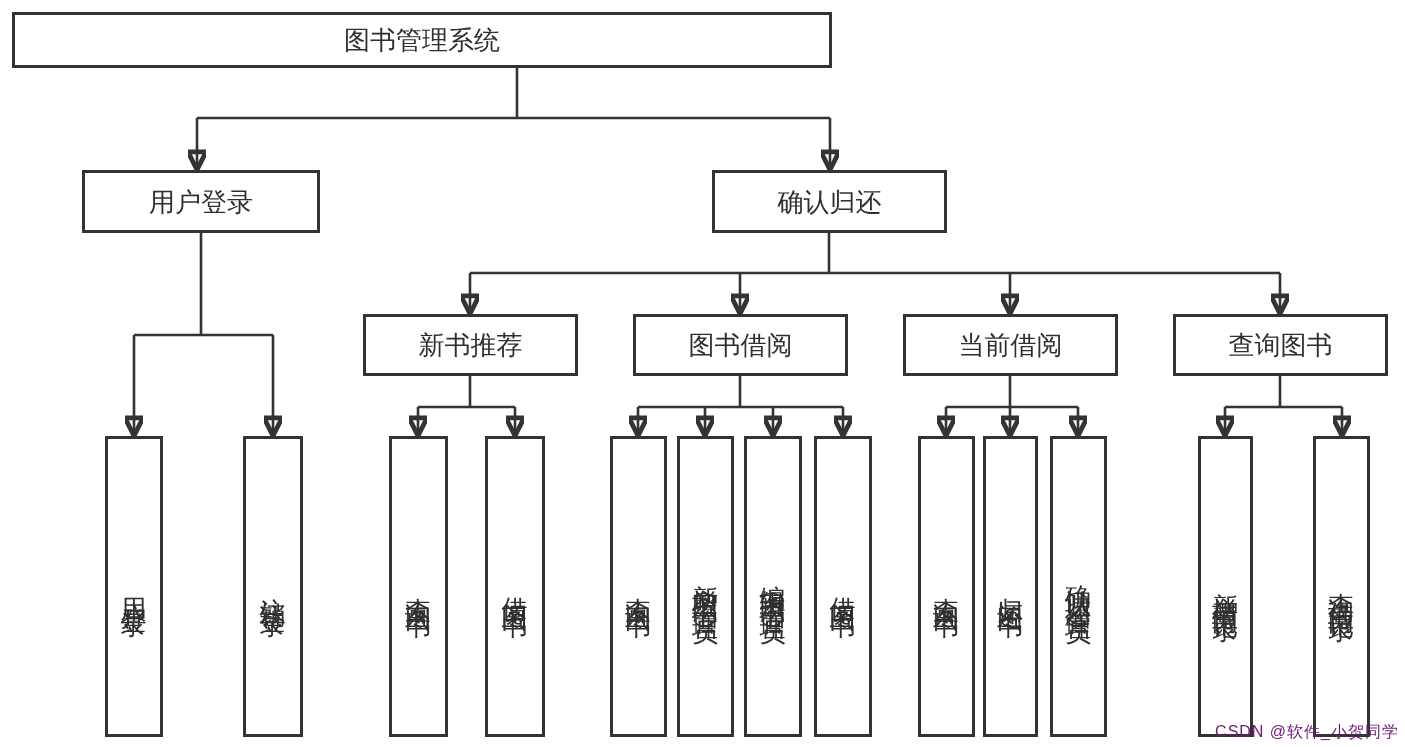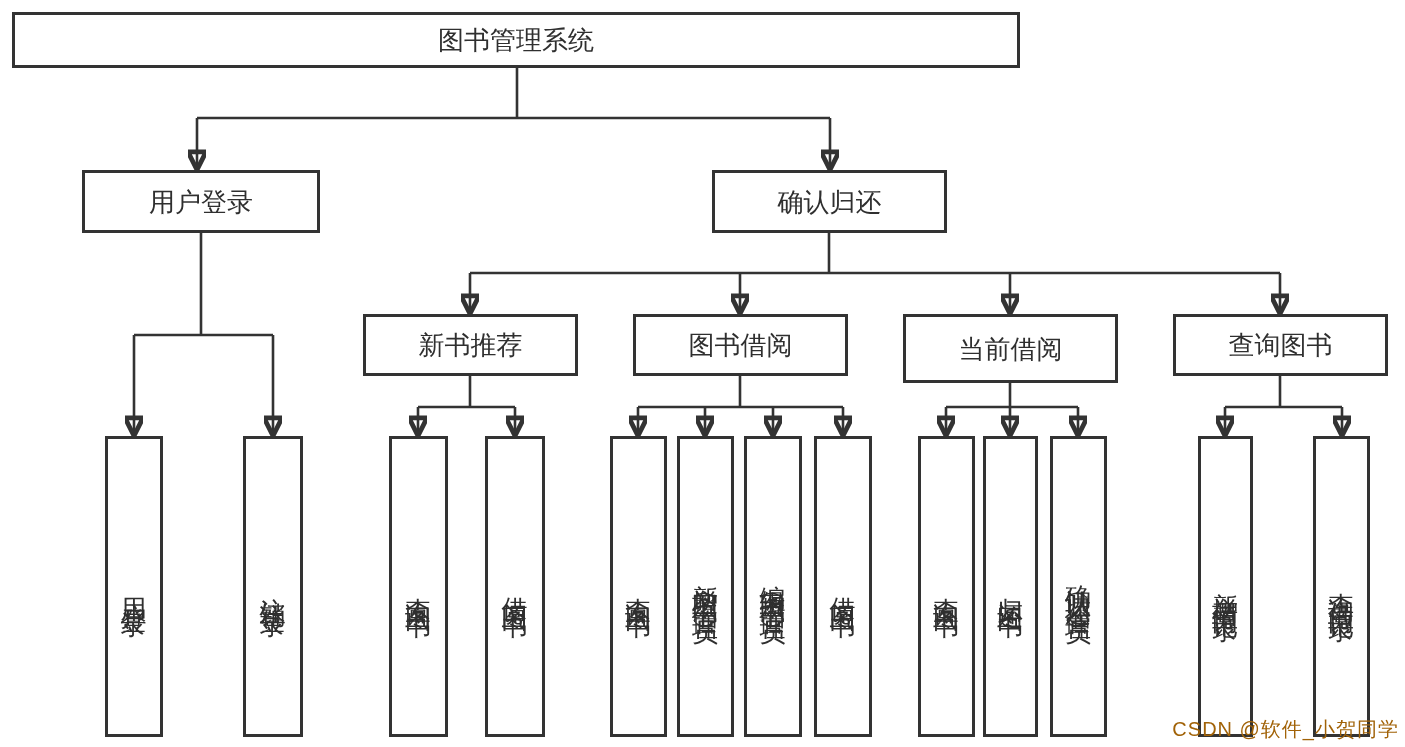--- a/index.html
+++ b/index.html
@@ -19,21 +19,21 @@
   .hbox{font-size:26px;white-space:nowrap;}
   .hbox .lbl{line-height:1;}
   .vbox{top:436px;height:301px;}
   .vbox .lbl{
     writing-mode:vertical-rl;text-orientation:mixed;
     font-size:26px;letter-spacing:5px;line-height:1;
     white-space:nowrap;
   }
   .watermark{
     position:absolute;right:6px;bottom:4px;z-index:3;
-    font-size:20px;color:#a16207;letter-spacing:1px;white-space:nowrap;
+    font-size:16px;color:#701a75;letter-spacing:1px;white-space:nowrap;
   }
 </style>
 </head>
 <body>
 
 <div class="canvas">
 
   <svg class="connectors" viewBox="0 0 1405 747">
     <defs>
       <marker id="arw" viewBox="0 0 10 10" refX="9.5" refY="5" markerWidth="26" markerHeight="18" orient="auto" markerUnits="userSpaceOnUse">
@@ -68,38 +68,38 @@
     <path d="M1010,376 V407 M946,407 H1078"></path>
     <path class="arr" d="M946,407 V435"></path>
     <path class="arr" d="M1010,407 V435"></path>
     <path class="arr" d="M1078,407 V435"></path>
 
     <path d="M1280,376 V407 M1225,407 H1342"></path>
     <path class="arr" d="M1225,407 V435"></path>
     <path class="arr" d="M1342,407 V435"></path>
   </svg>
 
-  <div class="node hbox" style="left:12px;top:12px;width:1008px;height:56px">
+  <div class="node hbox" style="left:12px;top:12px;width:820px;height:56px">
     <span class="lbl">图书管理系统</span>
   </div>
 
   <div class="node hbox" style="left:82px;top:170px;width:238px;height:63px">
     <span class="lbl">用户登录</span>
   </div>
   <div class="node hbox" style="left:712px;top:170px;width:235px;height:63px">
     <span class="lbl">确认归还</span>
   </div>
 
   <div class="node hbox" style="left:633px;top:314px;width:215px;height:62px">
     <span class="lbl">图书借阅</span>
   </div>
   <div class="node hbox" style="left:363px;top:314px;width:215px;height:62px">
     <span class="lbl">新书推荐</span>
   </div>
-  <div class="node hbox" style="left:903px;top:314px;width:215px;height:69px">
+  <div class="node hbox" style="left:903px;top:314px;width:215px;height:62px">
     <span class="lbl">当前借阅</span>
   </div>
   <div class="node hbox" style="left:1173px;top:314px;width:215px;height:62px">
     <span class="lbl">查询图书</span>
   </div>
 
   <div class="node vbox" style="left:105px;width:58px">
     <span class="lbl">用户登录</span>
   </div>
   <div class="node vbox" style="left:243px;width:60px">

